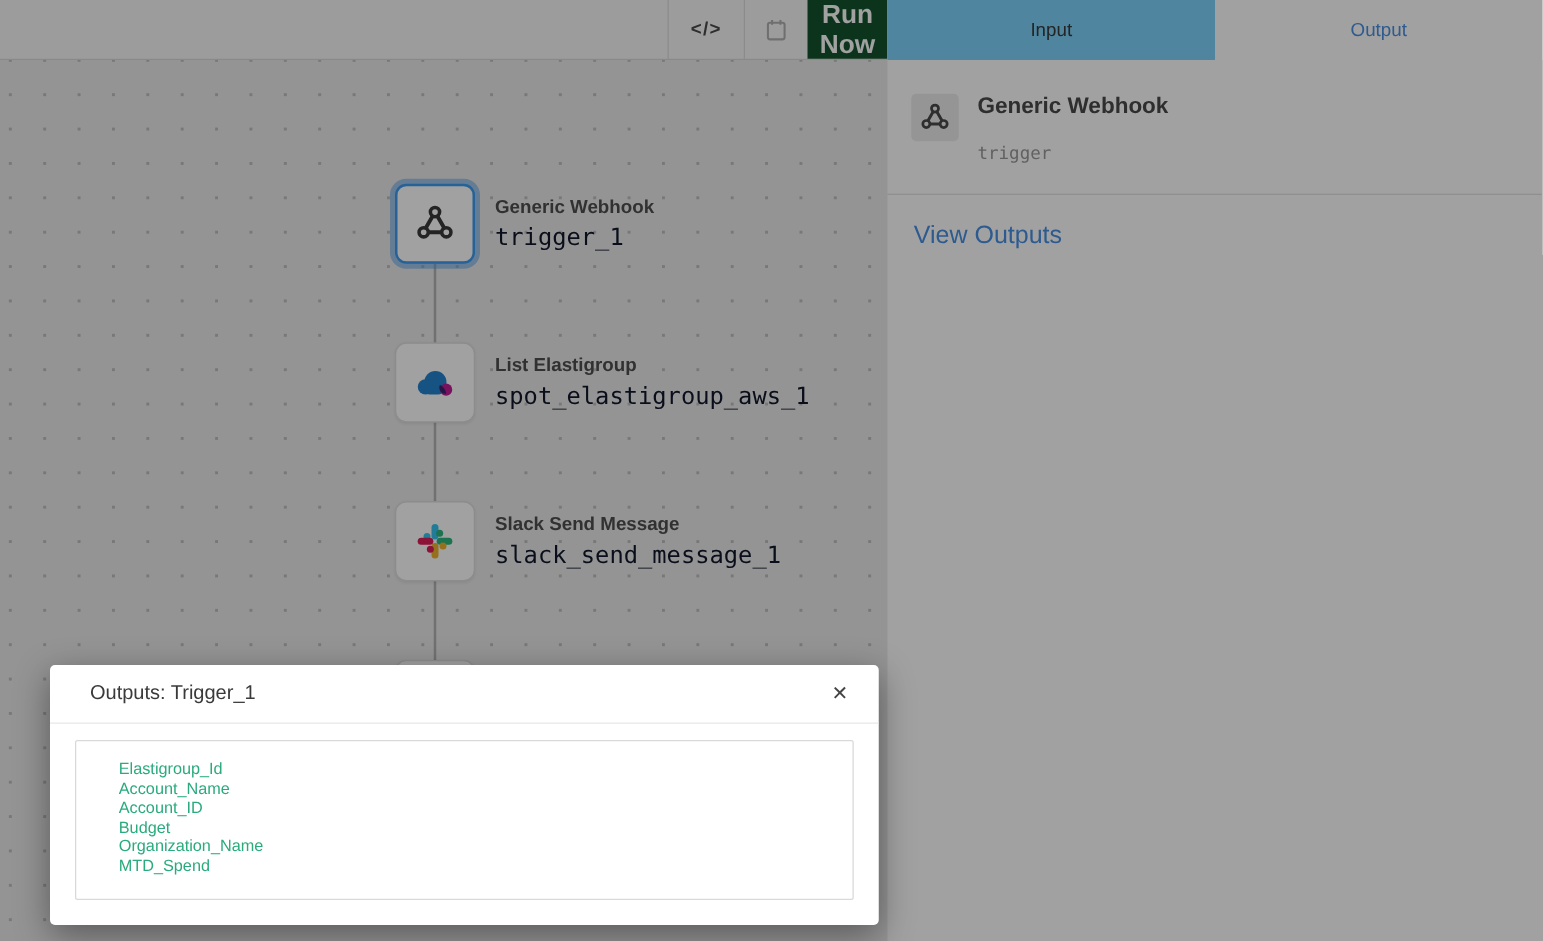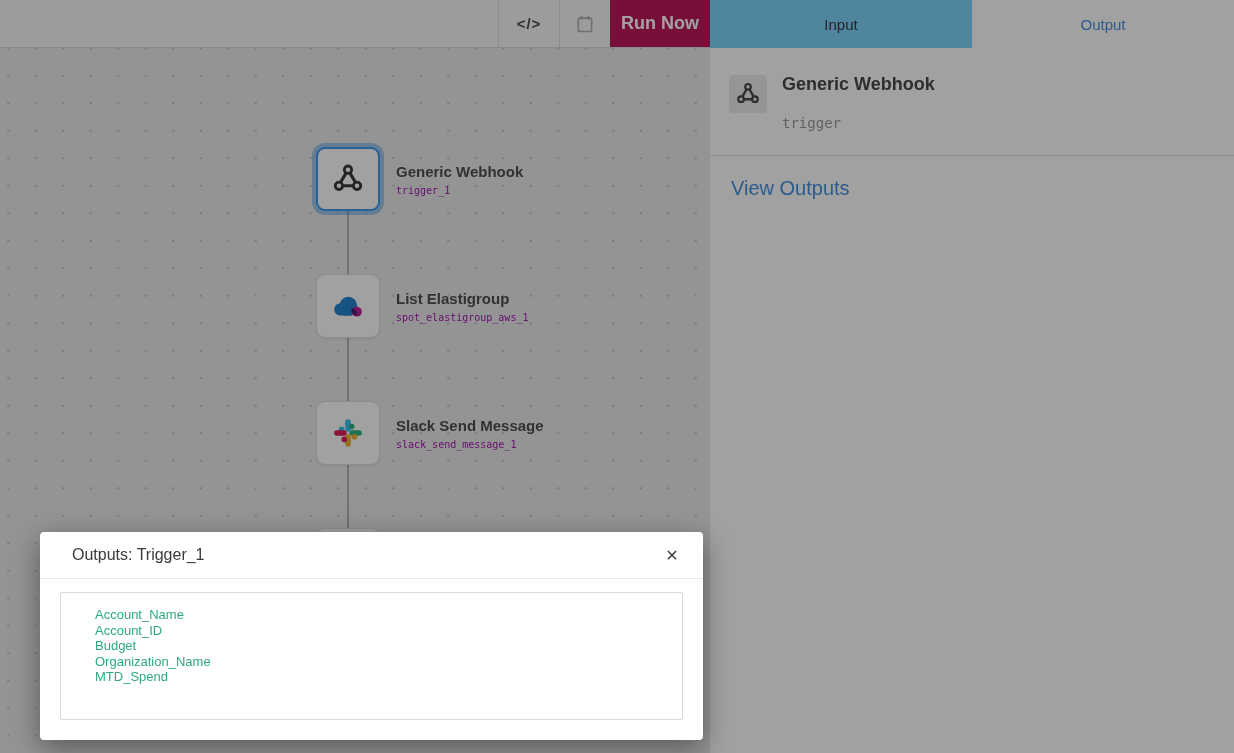--- a/index.html
+++ b/index.html
@@ -20,22 +20,22 @@
   .toolbar {
     position:absolute; left:0; top:0; width:710px; height:48px;
     background:#f8f8f8; border-bottom:1px solid #d9d9d9;
     display:flex; align-items:stretch; justify-content:flex-end;
   }
   .tb-sep { width:1px; background:#dcdcdc; }
   .tb-btn { width:60px; display:flex; align-items:center; justify-content:center; cursor:pointer; }
   .code-glyph { font-size:15px; font-weight:700; color:#4a4a4a; letter-spacing:1px; }
   .cal-btn { width:50px; }
   .run-btn {
-    width:100px; border:none; background:#be185d; color:#fff;
-    font-family:"Liberation Sans", sans-serif; font-size:18px; font-weight:700; cursor:pointer;
+    width:64px; border:none; background:#14532d; color:#fff;
+    font-family:"Liberation Sans", sans-serif; font-size:21px; font-weight:700; cursor:pointer;
   }
 
   
   .panel { position:absolute; left:710px; top:0; width:524px; height:753px; background:#ffffff; }
   .tabbar { display:flex; height:48px; }
   .tab { flex:1; display:flex; align-items:center; justify-content:center; font-size:15px; cursor:pointer; }
   .tab-input { background:#7dd3fc; color:#3a3a3a; }
   .tab-output { background:#ffffff; color:#4a90e2; }
   .insp-head { display:flex; align-items:flex-start; gap:15px; padding:27px 19px 24px 19px; }
   .insp-icon { width:38px; height:38px; background:#ededed; border-radius:4px; display:flex; align-items:center; justify-content:center; }
@@ -46,21 +46,21 @@
 
   
   .node-row { position:absolute; left:316px; display:flex; align-items:center; gap:16px; }
   .node-box {
     width:64px; height:64px; background:#ffffff; border:1px solid #dedede; border-radius:9px;
     display:flex; align-items:center; justify-content:center;
     box-shadow:0 1px 3px rgba(0,0,0,0.08); cursor:pointer;
   }
   .node-box.selected { border:2px solid #3d9bef; box-shadow:0 0 0 4px rgba(70,150,240,0.45); }
   .node-title { font-size:15px; font-weight:700; color:#4f4f4f; }
-  .node-id { font-size:10px; color:#a21caf; margin-top:5px; }
+  .node-id { font-size:19px; color:#0f172a; margin-top:5px; }
   .connector { position:absolute; left:347px; width:2px; background:#b3b3b3; }
 
   
   .overlay { position:absolute; left:0; top:0; width:1234px; height:753px; background:rgba(0,0,0,0.37); z-index:40; }
 
   
   .modal {
     position:absolute; left:40px; top:532px; width:663px; height:208px; z-index:50;
     background:#ffffff; border-radius:4px; box-shadow:0 8px 28px rgba(0,0,0,0.4);
   }
@@ -183,19 +183,20 @@
 </div>
 
 <div class="overlay"></div>
 
 <div class="modal">
   <div class="modal-head">
     <div class="modal-title">Outputs: Trigger_1</div>
     <button class="modal-close">✕</button>
   </div>
   <div class="outputs-box">
+    <div class="output-item">Elastigroup_Id</div>
     <div class="output-item">Account_Name</div>
     <div class="output-item">Account_ID</div>
     <div class="output-item">Budget</div>
     <div class="output-item">Organization_Name</div>
     <div class="output-item">MTD_Spend</div>
   </div>
 </div>
 
 </body></html>

